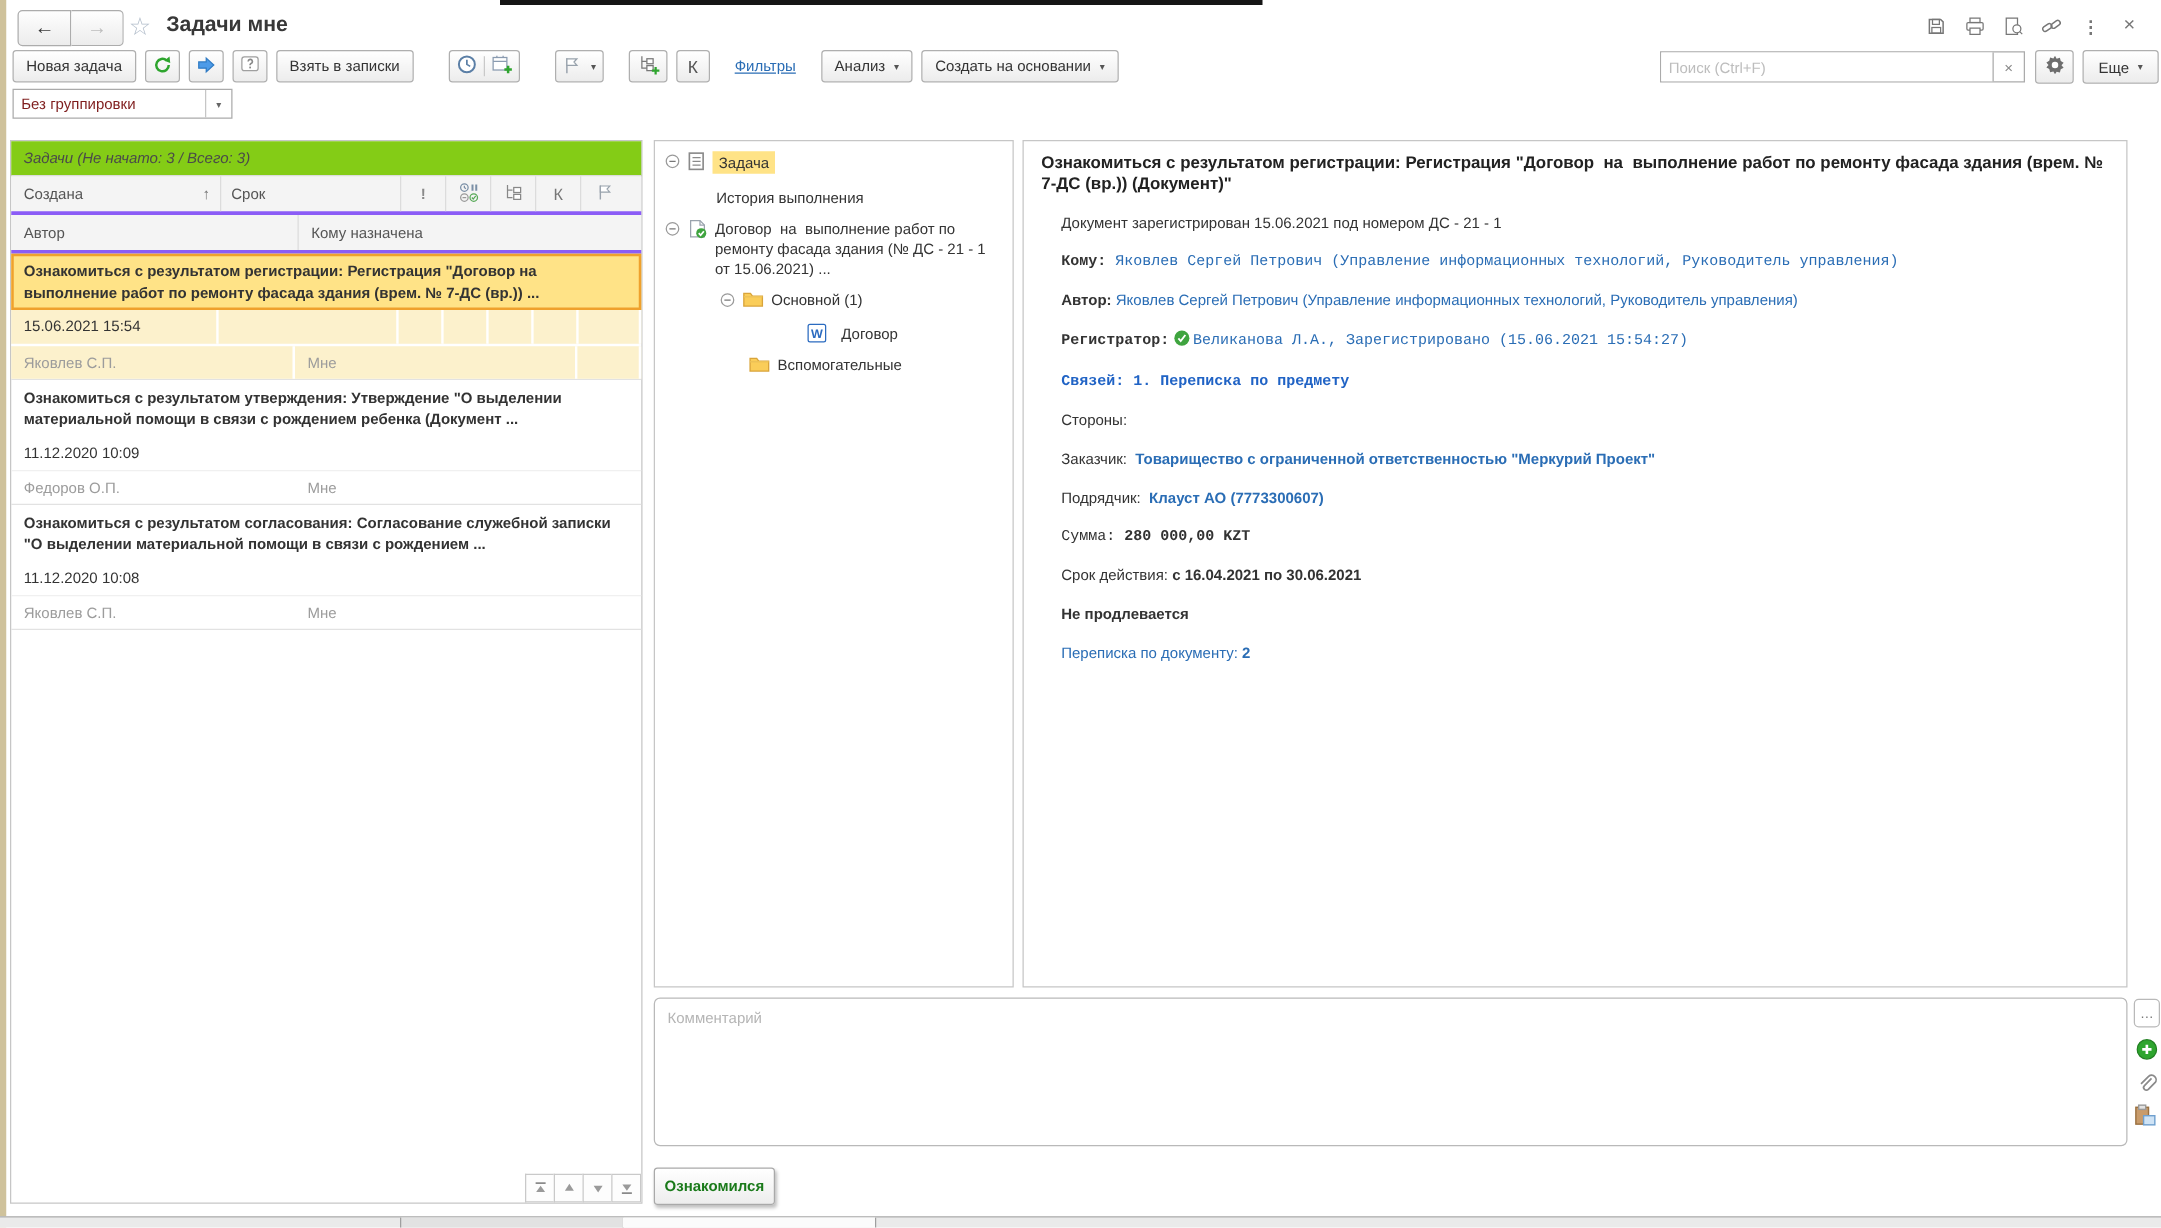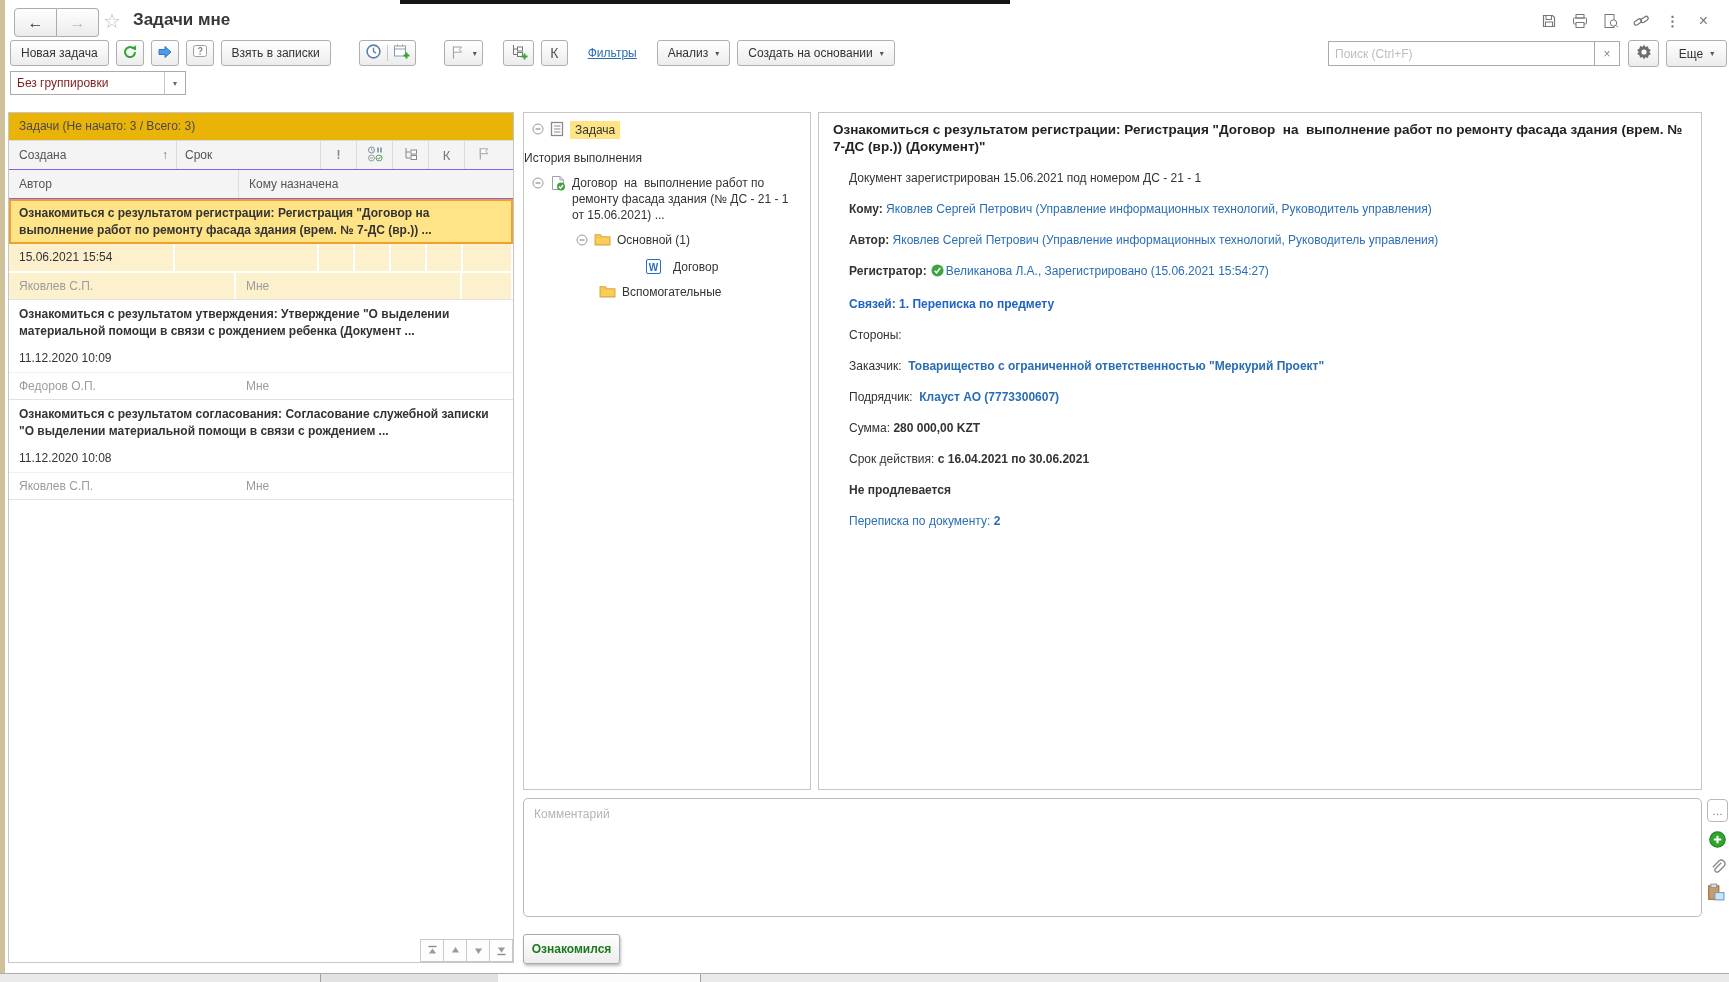--- a/index.html
+++ b/index.html
@@ -39,22 +39,22 @@
   .search-wrap input{flex:1;border:none;outline:none;padding:0 6px;font:12px "Liberation Sans",sans-serif;color:#333;}
   .search-wrap input::placeholder{color:#BDBDBD;}
   .search-clear{width:24px;border-left:1px solid #ABABAB;display:flex;align-items:center;justify-content:center;color:#888;}
   .gear-btn{left:1628px;top:40px;width:31px;height:27px;}
   .more-btn{left:1666px;top:40px;width:61px;height:27px;}
   .combo{left:10px;top:71px;width:176px;height:24px;border:1px solid #ABABAB;display:flex;box-sizing:border-box;background:#fff;align-items:center;}
   .combo .val{flex:1;padding:0 6px;color:#7f1d1d;}
   .combo .dd{width:20px;align-self:stretch;border-left:1px solid #C6C6C6;display:flex;align-items:center;justify-content:center;color:#666;font-size:8px;}
   
   .lpanel{left:8px;top:112px;width:506px;height:851px;border:1px solid #C6C6C6;background:#fff;box-sizing:border-box;}
-  .lp-h1{height:27px;line-height:27px;background:#eab308;border-bottom:1px solid #DCDCDC;padding-left:10px;color:#4a4a4a;}
-  .lp-h2,.lp-h3{height:28px;background:#F4F4F4;border-bottom:1px solid #8b5cf6;display:flex;align-items:flex-end;color:#555;}
+  .lp-h1{height:27px;line-height:27px;background:#84cc16;border-bottom:1px solid #DCDCDC;padding-left:10px;color:#4a4a4a;font-style:italic;}
+  .lp-h2,.lp-h3{height:28px;background:#F4F4F4;border-bottom:3px solid #8b5cf6;display:flex;align-items:flex-end;color:#555;}
   .hc{border-right:1px solid #DCDCDC;height:100%;display:flex;align-items:center;box-sizing:border-box;}
   .hc:last-child{border-right:none;}
   .hc.c-created{width:168px;padding-left:10px;justify-content:space-between;padding-right:8px;}
   .hc.c-srok{width:144px;padding-left:8px;}
   .hc.c-ico{width:36px;justify-content:center;}
   .hc.c-flag{flex:1;justify-content:flex-start;padding-left:12px;}
   .hc.c-author{width:230px;padding-left:10px;}
   .hc.c-assignee{flex:1;padding-left:10px;}
   .sort-arrow{color:#777;}
   .task{border-bottom:1px solid #E2E2E2;}
@@ -79,21 +79,21 @@
   .tmark{flex:none;margin-top:2px;} .ticon{flex:none;margin-top:0px;}
   .tlabel{white-space:pre-wrap;}
   .tlabel.hl{background:#FFE387;padding:1px 5px;}
   .tlabel.wrap{width:228px;}
   .w-icon{width:15px;height:15px;border:1px solid #2B6BC0;border-radius:2px;color:#2B6BC0;font-weight:bold;font-size:10px;
     line-height:15px;text-align:center;flex:none;box-sizing:border-box;background:#fff;}
   
   .cpanel{left:818px;top:112px;width:884px;height:678px;border:1px solid #C6C6C6;box-sizing:border-box;padding:8px 14px;background:#fff;line-height:15px;}
   .d-title{font-size:13.5px;font-weight:bold;line-height:17px;margin-bottom:3px;white-space:pre-wrap;color:#222;}
   .d-line{margin:16px;}
-  .mt{margin-top:13px;}
+  .mt{margin-top:13px;font-family:Liberation Mono, monospace;}
   .a-link{color:#2A6DB5;cursor:pointer;}
   .bb{font-weight:bold;color:#2063C5;}
   .bold{font-weight:bold;}
   .chk{display:inline-block;vertical-align:-2px;margin:0 2px 0 4px;}
   
   .comment{left:523px;top:798px;width:1179px;height:119px;border:1px solid #B9B9B9;border-radius:5px;box-sizing:border-box;background:#fff;}
   .comment textarea{width:100%;height:100%;border:none;outline:none;resize:none;box-sizing:border-box;padding:8px 10px;
     font:12px "Liberation Sans",sans-serif;color:#333;background:transparent;}
   .comment textarea::placeholder{color:#B5B5B5;}
   .dots-btn{left:1707px;top:799px;width:21px;height:23px;border:1px solid #B9B9B9;border-radius:4px;box-sizing:border-box;
@@ -388,21 +388,21 @@
           <path d="M3.5 6 h5" stroke="#777"></path>
         </svg></span>
     <span class="gap"></span>
     <span class="ticon"><svg width="14" height="16" viewBox="0 0 14 16">
           <rect x="1.5" y="1.5" width="11" height="13" fill="#fff" stroke="#8a8a8a" stroke-width="1.3"></rect>
           <path d="M4 5 h6.5 M4 8 h6.5 M4 11 h6.5" stroke="#8a8a8a"></path>
         </svg></span>
     <span class="gap"></span>
     <span class="tlabel hl">Задача</span>
   </div>
-  <div class="tree-row" style="">
+  <div class="tree-row" style="margin-left:49px;">
     <span class="tlabel">История выполнения</span>
   </div>
   <div class="tree-row" style="margin-left:8px;">
     <span class="tmark"><svg width="12" height="12" viewBox="0 0 12 12">
           <circle cx="6" cy="6" r="5" fill="#fff" stroke="#9a9a9a"></circle>
           <path d="M3.5 6 h5" stroke="#777"></path>
         </svg></span>
     <span class="gap"></span>
     <span class="ticon"><svg width="16" height="16" viewBox="0 0 16 16">
           <path d="M2.5 1.5 h7.5 l3.5 3.5 v9.5 h-11 Z" fill="#fff" stroke="#9aa3ad"></path>

